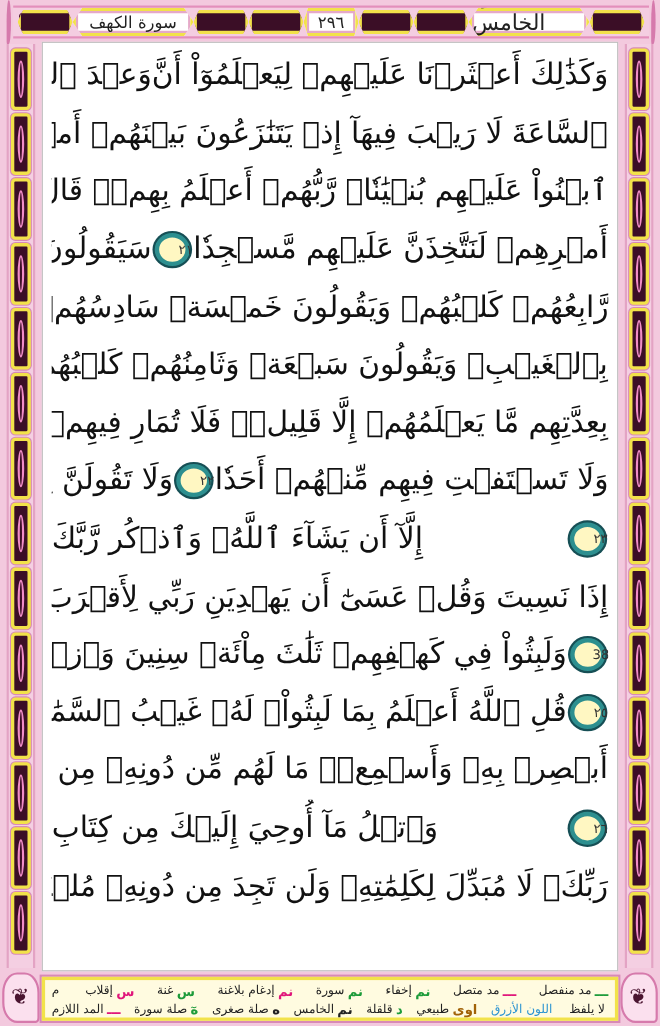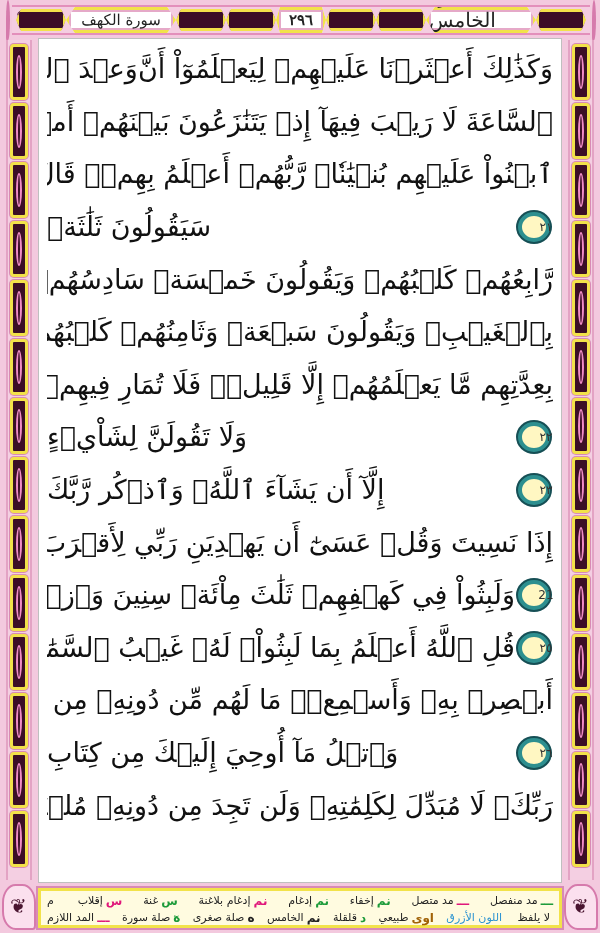--- a/index.html
+++ b/index.html
@@ -61,21 +61,21 @@
     }
     .label-box {
       height: 26px; background: #fff; border: 3px solid #f2e24a;
       clip-path: polygon(8% 0, 92% 0, 100% 50%, 92% 100%, 8% 100%, 0 50%);
       display: flex; align-items: center; justify-content: center;
       font-family: "DejaVu Serif", serif; color: #222;
       box-shadow: inset 0 0 0 2px #e5a9c8;
     }
     .label-box.surah { width: 110px; font-size: 15px; }
     .label-box.juz { width: 110px; font-size: 20px; }
-    .label-box.page { width: 50px; font-size: 15px; font-weight: bold; }
+    .label-box.page { width: 50px; font-size: 15px; font-weight: normal; }
 
     
     .text-panel {
       position: absolute; left: 38px; right: 38px; top: 38px; height: 845px;
       background: #ffffff; border: 1px solid #bfbfbf;
       padding: 4px 8px 0 8px;
       direction: rtl;
     }
     .line {
       height: 52.6px; line-height: 52px;
@@ -181,45 +181,47 @@
         <span class="seg">وَكَذَٰلِكَ أَعۡثَرۡنَا عَلَيۡهِمۡ لِيَعۡلَمُوٓاْ أَنَّ</span>
         <span class="seg">وَعۡدَ ٱللَّهِ حَقّٞ وَأَنَّ</span>
       </div>
       <div class="line">
         <span class="seg">ٱلسَّاعَةَ لَا رَيۡبَ فِيهَآ إِذۡ يَتَنَٰزَعُونَ بَيۡنَهُمۡ أَمۡرَهُمۡۖ فَقَالُواْ</span>
       </div>
       <div class="line">
         <span class="seg">ٱبۡنُواْ عَلَيۡهِم بُنۡيَٰنٗاۖ رَّبُّهُمۡ أَعۡلَمُ بِهِمۡۚ قَالَ ٱلَّذِينَ غَلَبُواْ عَلَىٰٓ</span>
       </div>
       <div class="line">
+        <span class="seg">أَمۡرِهِمۡ لَنَتَّخِذَنَّ عَلَيۡهِم مَّسۡجِدٗا</span>
         <span class="verse-marker">٢١</span>
         <span class="seg">سَيَقُولُونَ ثَلَٰثَةٞ</span>
       </div>
       <div class="line">
         <span class="seg">رَّابِعُهُمۡ كَلۡبُهُمۡ وَيَقُولُونَ خَمۡسَةٞ سَادِسُهُمۡ كَلۡبُهُمۡ رَجۡمَۢا</span>
       </div>
       <div class="line">
         <span class="seg">بِٱلۡغَيۡبِۖ وَيَقُولُونَ سَبۡعَةٞ وَثَامِنُهُمۡ كَلۡبُهُمۡۚ قُل رَّبِّيٓ أَعۡلَمُ</span>
       </div>
       <div class="line">
         <span class="seg">بِعِدَّتِهِم مَّا يَعۡلَمُهُمۡ إِلَّا قَلِيلٞۗ فَلَا تُمَارِ فِيهِمۡ إِلَّا مِرَآءٗ ظَٰهِرٗا</span>
       </div>
       <div class="line">
+        <span class="seg">وَلَا تَسۡتَفۡتِ فِيهِم مِّنۡهُمۡ أَحَدٗا</span>
         <span class="verse-marker">٢٢</span>
         <span class="seg">وَلَا تَقُولَنَّ لِشَاْيۡءٍ</span>
       </div>
       <div class="line">
         <span class="verse-marker">٢٣</span>
         <span class="seg">إِلَّآ أَن يَشَآءَ ٱللَّهُۚ وَٱذۡكُر رَّبَّكَ</span>
       </div>
       <div class="line">
         <span class="seg">إِذَا نَسِيتَ وَقُلۡ عَسَىٰٓ أَن يَهۡدِيَنِ رَبِّي لِأَقۡرَبَ مِنۡ هَٰذَا رَشَدٗا</span>
       </div>
       <div class="line">
-        <span class="verse-marker">21</span>
+        <span class="verse-marker">38</span>
         <span class="seg">وَلَبِثُواْ فِي كَهۡفِهِمۡ ثَلَٰثَ مِاْئَةٖ سِنِينَ وَٱزۡدَادُواْ تِسۡعٗا</span>
       </div>
       <div class="line">
         <span class="verse-marker">٢٥</span>
         <span class="seg">قُلِ ٱللَّهُ أَعۡلَمُ بِمَا لَبِثُواْۖ لَهُۥ غَيۡبُ ٱلسَّمَٰوَٰتِ وَٱلۡأَرۡضِۖ</span>
       </div>
       <div class="line">
         <span class="seg">أَبۡصِرۡ بِهِۦ وَأَسۡمِعۡۚ مَا لَهُم مِّن دُونِهِۦ مِن وَلِيّٖ وَلَا يُشۡرِكُ</span>
       </div>
       <div class="line">
@@ -242,21 +244,21 @@
         <span class="legend-item">
           <span class="swatch" style="color: rgb(224, 22, 122);">ـــ</span>
           <span>مد متصل</span>
         </span>
         <span class="legend-item">
           <span class="swatch" style="color: rgb(29, 155, 58);">نم</span>
           <span>إخفاء</span>
         </span>
         <span class="legend-item">
           <span class="swatch" style="color: rgb(29, 155, 58);">نم</span>
-          <span>إدغام</span>
+          <span>سورة</span>
         </span>
         <span class="legend-item">
           <span class="swatch" style="color: rgb(224, 22, 122);">نم</span>
           <span>إدغام بلاغنة</span>
         </span>
         <span class="legend-item">
           <span class="swatch" style="color: rgb(29, 155, 58);">س</span>
           <span>غنة</span>
         </span>
         <span class="legend-item">

